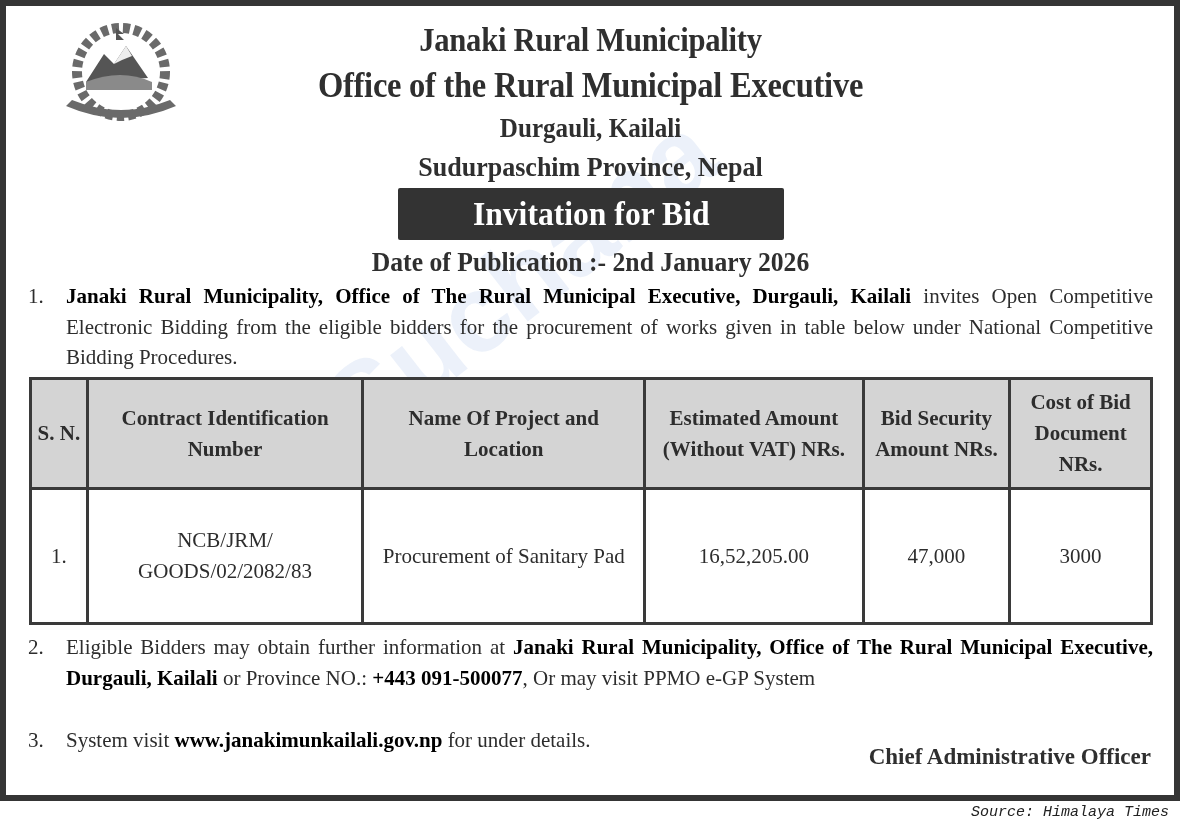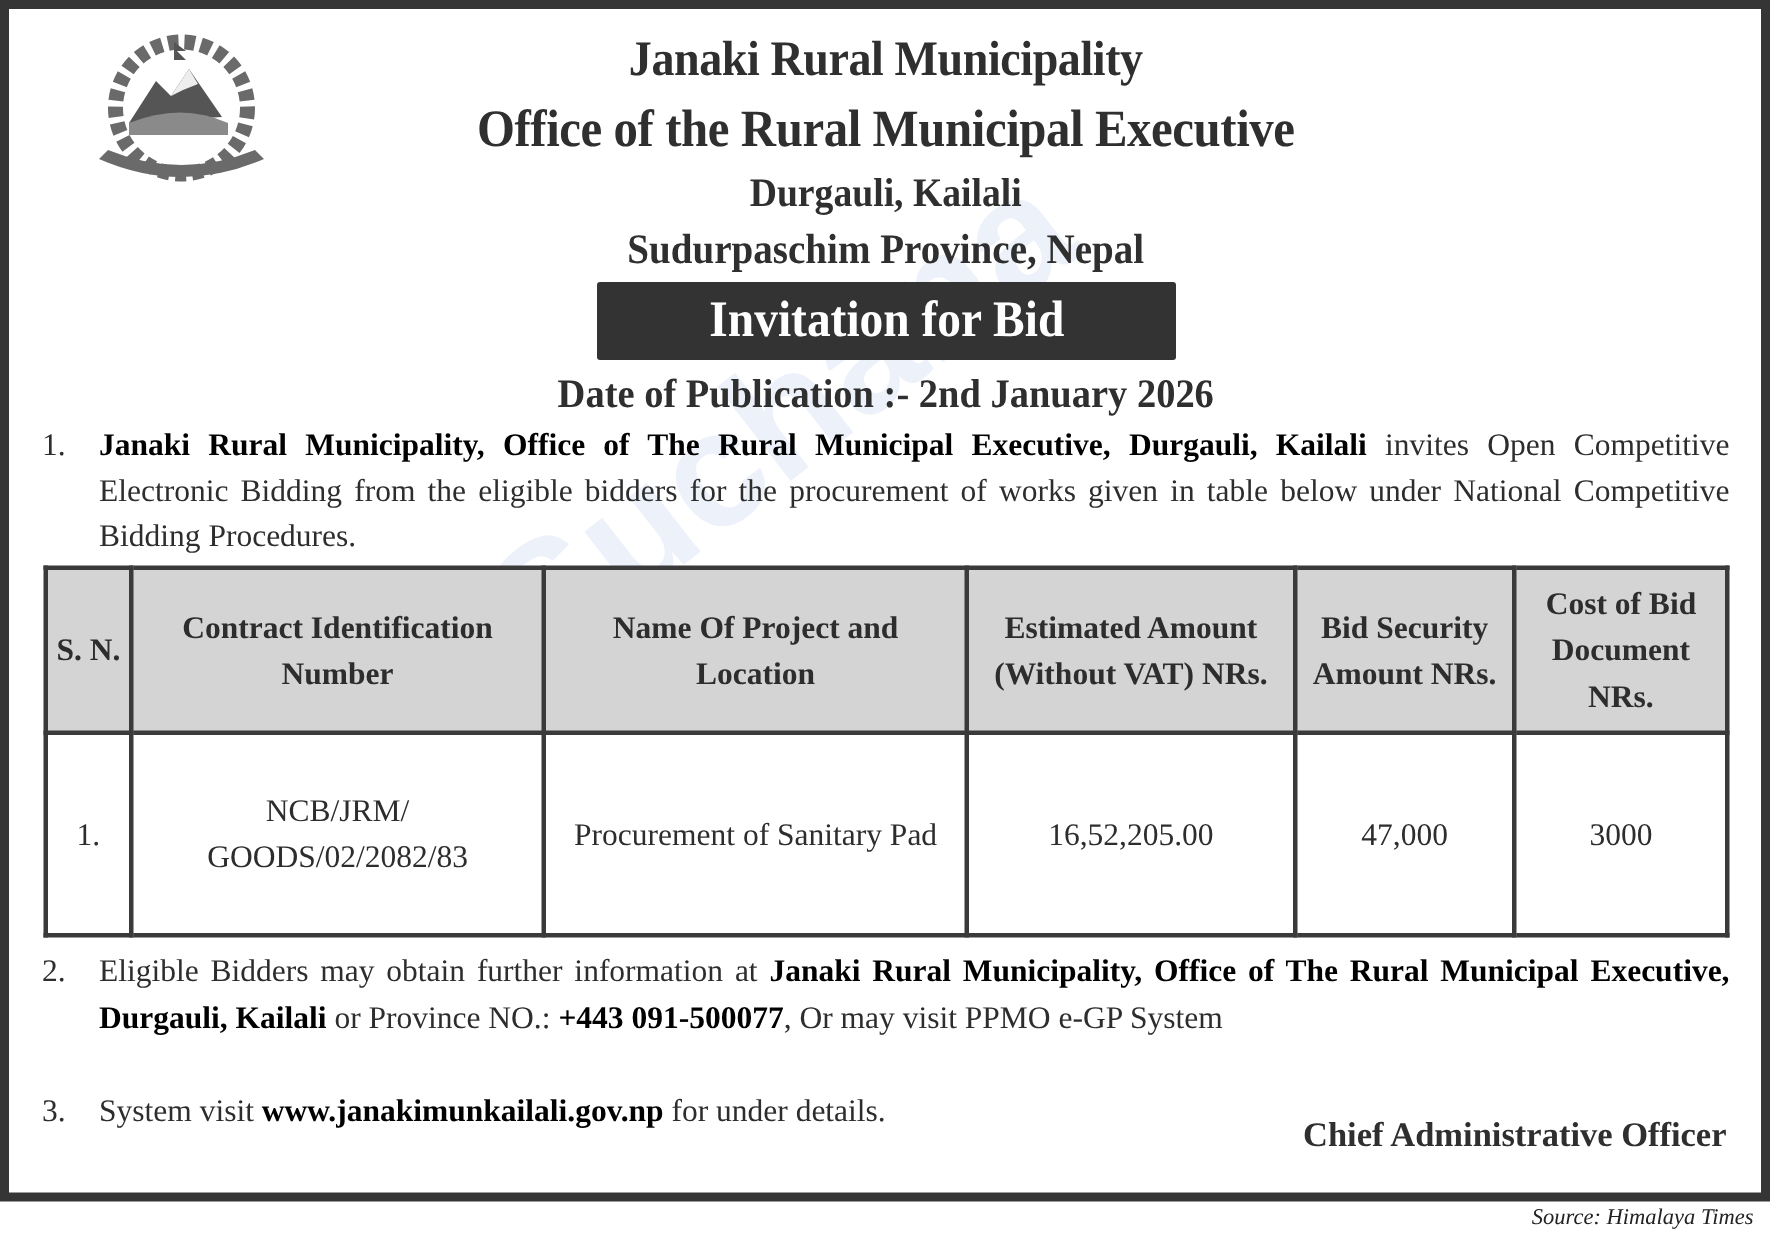--- a/index.html
+++ b/index.html
@@ -41,21 +41,21 @@
     border-collapse: collapse; font-size: 21px; color: #2d2d2d;
   }
   table.bid th, table.bid td { border: 3px solid #3a3a3a; text-align: center; vertical-align: middle; }
   table.bid th { background: #d4d4d4; font-weight: bold; height: 110px; line-height: 31px; padding: 0 4px; }
   table.bid td { background: #ffffff; height: 135px; line-height: 31px; padding: 0 6px; }
 
   .signature {
     position: absolute; right: 30px; top: 744px; font-size: 23px; font-weight: bold; color: #2f2f2f;
   }
   .source {
-    position: absolute; right: 12px; top: 804px; font-family: Liberation Serif, serif;
+    position: absolute; right: 12px; top: 804px; font-family: Liberation Mono, monospace;
     font-style: italic; font-size: 15px; color: #222;
   }
 
   .watermark {
     position: absolute; left: 300px; top: 370px; font-family: "Liberation Sans", sans-serif;
     font-weight: bold; font-size: 110px; color: rgba(150, 180, 225, 0.18);
     transform: rotate(-38deg); transform-origin: left top; pointer-events: none;
   }
 </style>
 </head>

